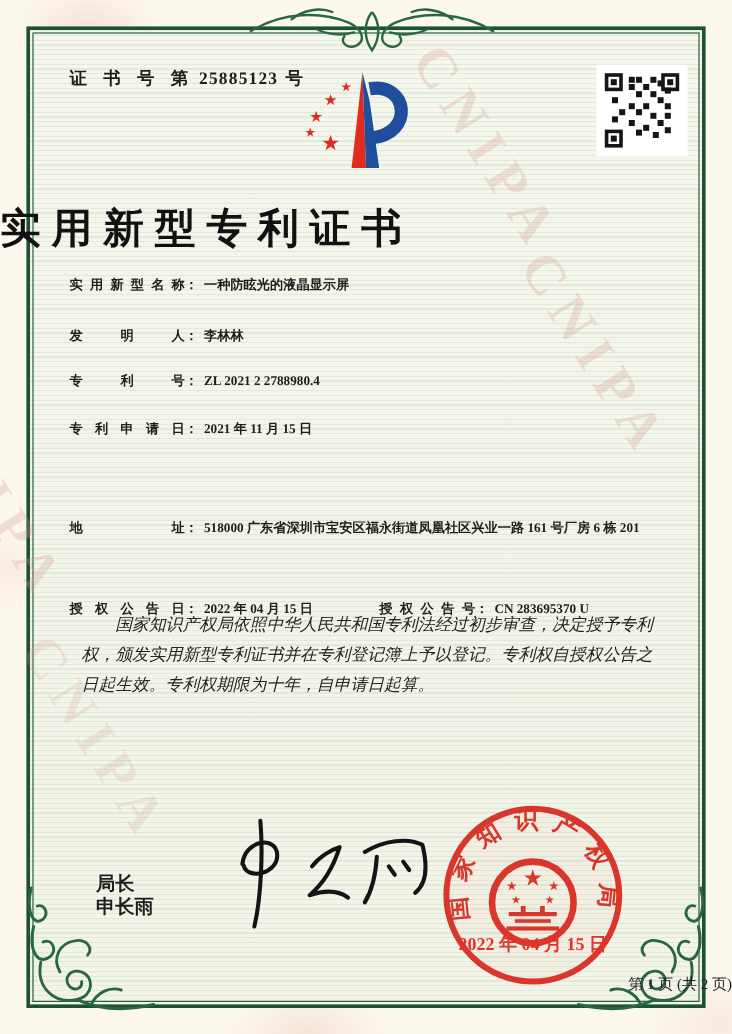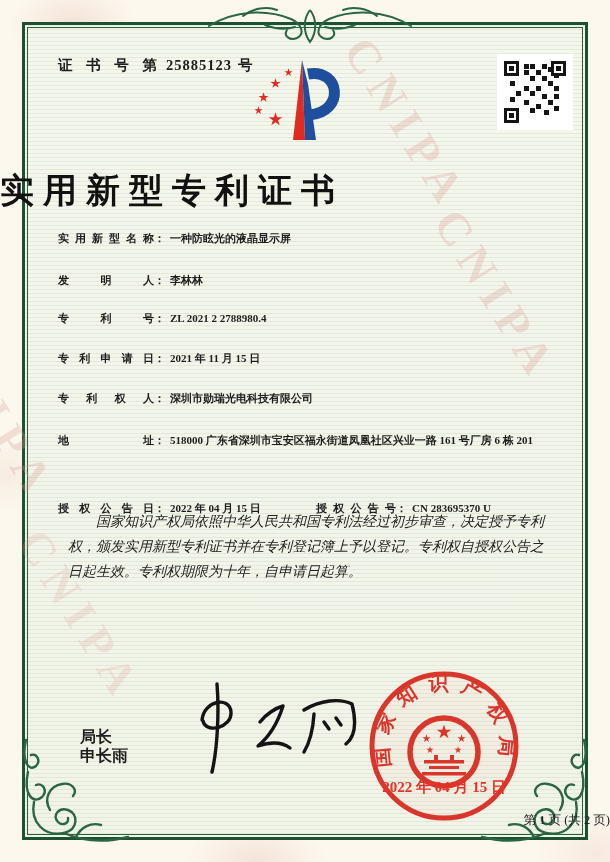--- a/index.html
+++ b/index.html
@@ -152,23 +152,20 @@
     </div>
     <div class="frow" style="top:270px;">
       <span class="flabel">发明人</span><span class="fcolon">：</span><span class="fvalue">李林林</span>
     </div>
     <div class="frow" style="top:308px;">
       <span class="flabel">专利号</span><span class="fcolon">：</span><span class="fvalue">ZL 2021 2 2788980.4</span>
     </div>
     <div class="frow" style="top:348px;">
       <span class="flabel">专利申请日</span><span class="fcolon">：</span><span class="fvalue">2021 年 11 月 15 日</span>
     </div>
-    <div class="frow" style="top:388px;">
-      <span class="flabel">专利权人</span><span class="fcolon">：</span><span class="fvalue">深圳市勋瑞光电科技有限公司</span>
-    </div>
     <div class="frow" style="top:430px;">
       <span class="flabel">地址</span><span class="fcolon">：</span><span class="fvalue" style="max-width:392px;">518000 广东省深圳市宝安区福永街道凤凰社区兴业一路 161 号厂房 6 栋 201</span>
     </div>
     <div class="frow" style="top:474px;margin-top:24px;">
       <span>
         <span class="flabel">授权公告日</span><span class="fcolon">：</span><span class="fvalue">2022 年 04 月 15 日</span>
       </span>
       <span class="grant-no-group">
         <span class="flabel">授权公告号</span><span class="fcolon">：</span><span class="fvalue">CN 283695370 U</span>
       </span>

